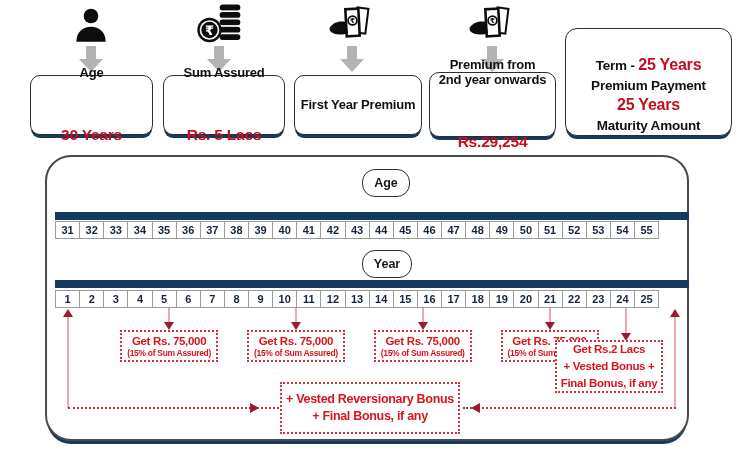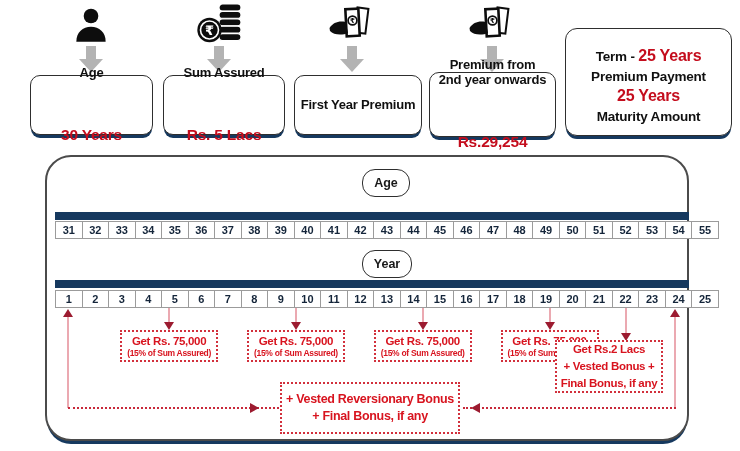--- a/index.html
+++ b/index.html
@@ -12,33 +12,33 @@
   .gray-arrow .head{position:absolute;left:0;top:13px;width:0;height:0;
     border-left:12px solid transparent;border-right:12px solid transparent;border-top:13px solid var(--gray);}
 
   .info-box{position:absolute;background:#fff;border:1.6px solid #2e2e2e;border-radius:10px;
     box-shadow:0 4px 0 -1px var(--navy);display:flex;flex-direction:column;align-items:center;justify-content:center;
     text-align:center;padding:2px 2px;box-sizing:border-box;}
   .info-label{font-weight:bold;font-size:13px;color:#101010;line-height:1.22;white-space:pre-line;letter-spacing:-0.2px;}
   .info-value{font-weight:bold;font-size:15.5px;color:var(--red);line-height:1.3;letter-spacing:-0.2px;margin-top:44px;}
 
   .summary-box{position:absolute;background:#fff;border:1.6px solid #2e2e2e;border-radius:12px;
-    box-shadow:0 4px 0 -1px var(--navy);text-align:center;box-sizing:border-box;padding-top:17px;}
+    box-shadow:0 4px 0 -1px var(--navy);text-align:center;box-sizing:border-box;padding-top:26px;}
   .summary-box .black{font-weight:bold;font-size:13.5px;color:#101010;line-height:1.45;letter-spacing:-0.2px;}
   .summary-box .red{font-weight:bold;font-size:16px;color:var(--red);line-height:1.3;letter-spacing:-0.2px;}
 
   
   .main-frame{position:absolute;left:45px;top:155px;width:644px;height:286px;background:#fff;
     border:2px solid #4b4b4b;border-radius:26px;box-shadow:0 5px 0 -2px var(--navy);box-sizing:border-box;}
 
   .pill{position:absolute;background:#fff;border:1.6px solid #2e2e2e;border-radius:13px;
     display:flex;align-items:center;justify-content:center;font-size:12.5px;color:#1a1a1a;font-weight:600;}
 
   .navy-bar{position:absolute;left:8px;width:634px;height:8px;background:var(--navy);}
-  .strip{position:absolute;left:8px;width:664px;height:18px;display:flex;}
+  .strip{position:absolute;left:8px;width:604px;height:18px;display:flex;}
   .cell{flex:1;border:1px solid #9b9b9b;border-left:none;background:#fff;text-align:center;
     font-size:11px;font-weight:bold;color:#14253a;line-height:17px;}
   .cell:first-child{border-left:1px solid #9b9b9b;}
 
   
   .vline{position:absolute;width:2px;background:var(--pink);}
   .arr-down{position:absolute;width:0;height:0;border-left:5px solid transparent;border-right:5px solid transparent;border-top:8px solid var(--maroon);}
   .arr-up{position:absolute;width:0;height:0;border-left:5px solid transparent;border-right:5px solid transparent;border-bottom:8px solid var(--maroon);}
   .arr-right{position:absolute;width:0;height:0;border-top:5px solid transparent;border-bottom:5px solid transparent;border-left:9px solid var(--maroon);}
   .arr-left{position:absolute;width:0;height:0;border-top:5px solid transparent;border-bottom:5px solid transparent;border-right:9px solid var(--maroon);}

